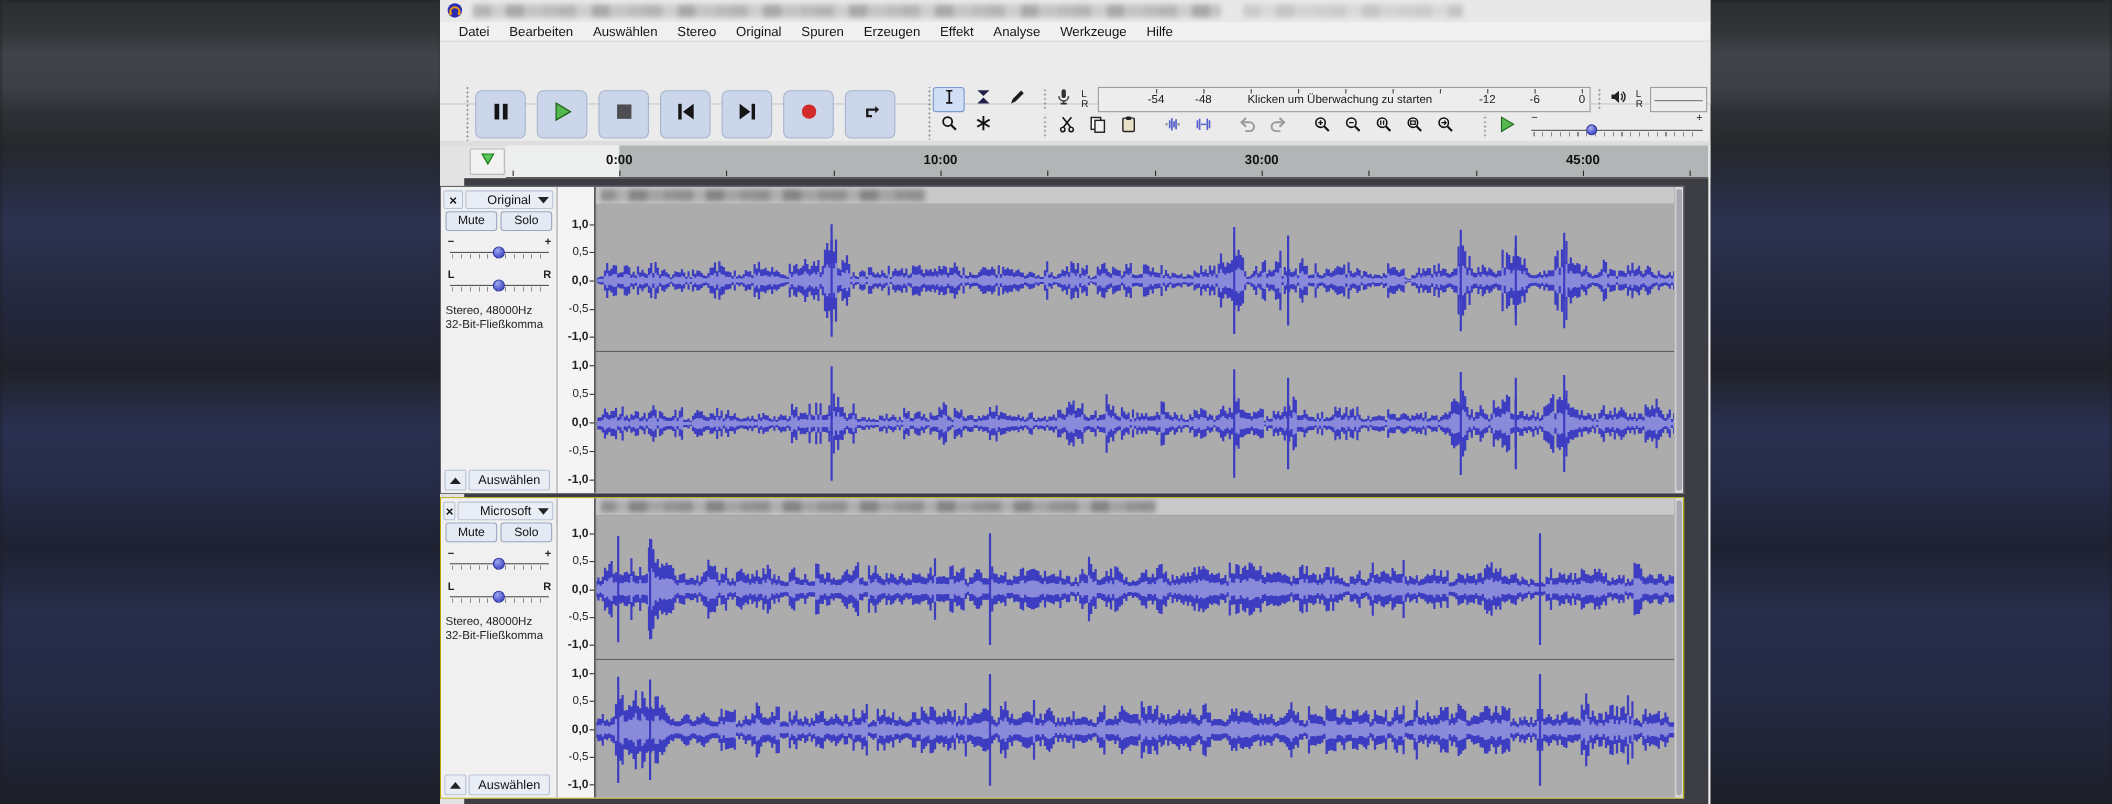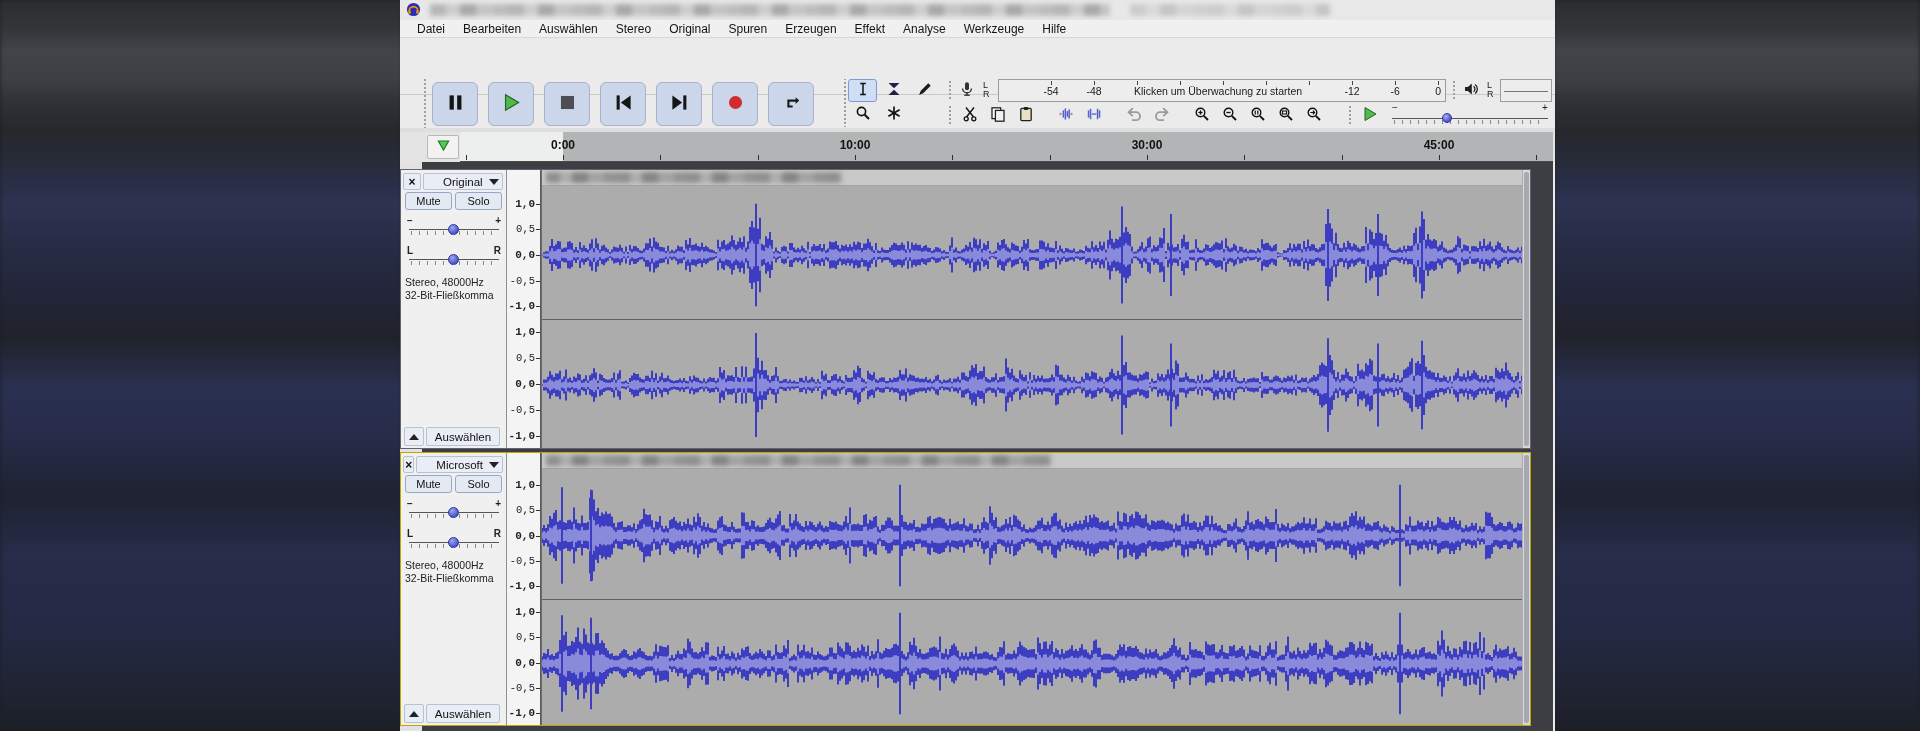--- a/index.html
+++ b/index.html
@@ -81,21 +81,21 @@
   .slider-ticks{position:absolute;left:6px;right:6px;top:15px;height:4px;background-image:repeating-linear-gradient(90deg,#8a8a8a 0 1px,transparent 1px 8px);}
   .slider-thumb{position:absolute;top:8px;width:11px;height:11px;border-radius:50%;background:radial-gradient(circle at 35% 30%,#9fa8ec,#4a52cc 72%);border:1px solid #2c34a0;box-sizing:border-box;}
   .tinfo{position:absolute;left:4px;font-size:10.5px;color:#222;line-height:13px;white-space:nowrap;}
   .sel-row{position:absolute;left:3px;bottom:4px;height:17px;display:flex;}
   .collapse-btn{width:18px;height:17px;background:#e9edf5;border:1px solid #b9c2d4;border-radius:2px;display:flex;align-items:center;justify-content:center;}
   .collapse-btn .tri{width:0;height:0;border-left:5px solid transparent;border-right:5px solid transparent;border-bottom:6px solid #222;}
   .select-btn{margin-left:2px;width:72px;height:17px;background:#e9edf5;border:1px solid #b9c2d4;border-radius:2px;
     font-size:11.5px;color:#111;display:flex;align-items:center;justify-content:center;}
   .truler{position:absolute;left:106px;top:0;width:34px;height:100%;background:#f4f4f4;border-right:1px solid #5a5a5a;box-sizing:border-box;}
   .rch{position:absolute;left:0;width:100%;}
-  .rlabel{position:absolute;right:5px;transform:translateY(-50%);font-size:10.5px;color:#222;font-family:Liberation Mono, monospace;}
+  .rlabel{position:absolute;right:5px;transform:translateY(-50%);font-size:10.5px;color:#222;}
   .rlabel.bold{font-weight:bold;font-size:11px;}
   .rdash{position:absolute;right:0;width:4px;height:1px;background:#333;}
   .twave{position:absolute;left:140px;top:0;width:983px;height:100%;background:#acacac;border-left:1px solid #6d6d6d;box-sizing:border-box;}
   .cliptitle{position:absolute;left:0;top:0;width:100%;background:#c9c9c9;border-bottom:1px solid #a2a2a2;box-sizing:border-box;overflow:hidden;}
   .cliptitle .censor{position:absolute;left:4px;top:2px;height:11px;}
   .chan{position:absolute;left:0;width:100%;overflow:hidden;}
   .chan svg{position:absolute;left:0;top:0;}
   .chan.divtop{border-top:1px solid #5f5f68;box-sizing:border-box;}
   .zero-line{position:absolute;left:0;width:100%;height:1px;background:#8c8ea0;top:50%;}
   .tscroll{position:absolute;right:0;top:0;width:8px;height:100%;background:#d7d7dc;border-left:1px solid #aeaeae;box-sizing:border-box;}

